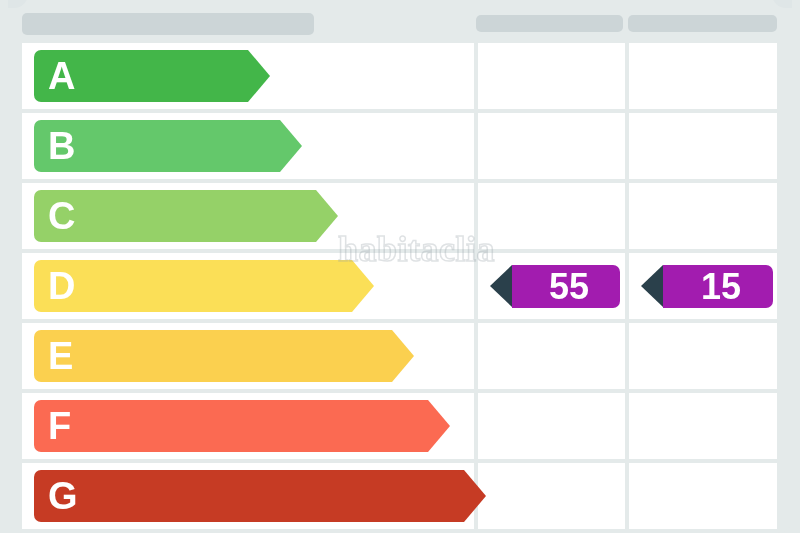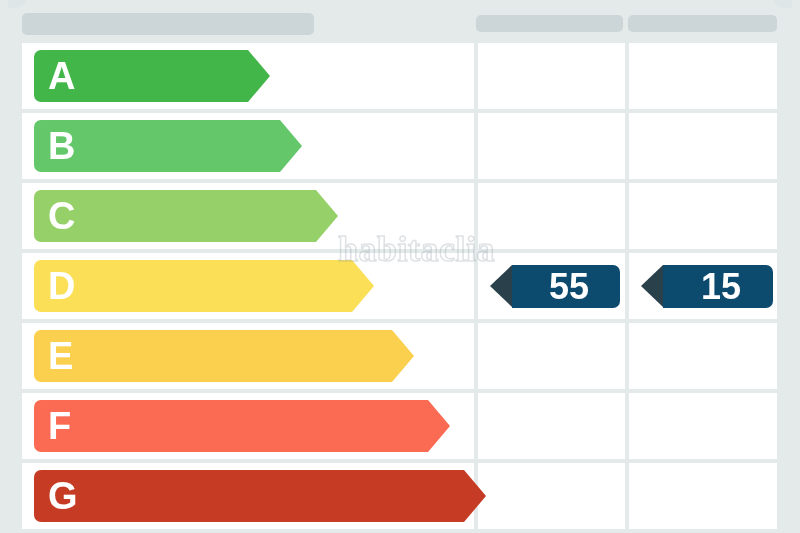--- a/index.html
+++ b/index.html
@@ -104,21 +104,21 @@
     padding-left: 14px;
     letter-spacing: 0;
     font-family: "Liberation Sans", sans-serif;
   }
 
   
   .badge {
     position: absolute;
     top: 14px;
     height: 43px;
-    background: #0c4a6e;
+    background: #a21caf;
     border-radius: 0 7px 7px 0;
     display: flex;
     align-items: center;
     justify-content: center;
   }
   .badge::before {
     content: "";
     position: absolute;
     right: 100%;
     top: 0;

